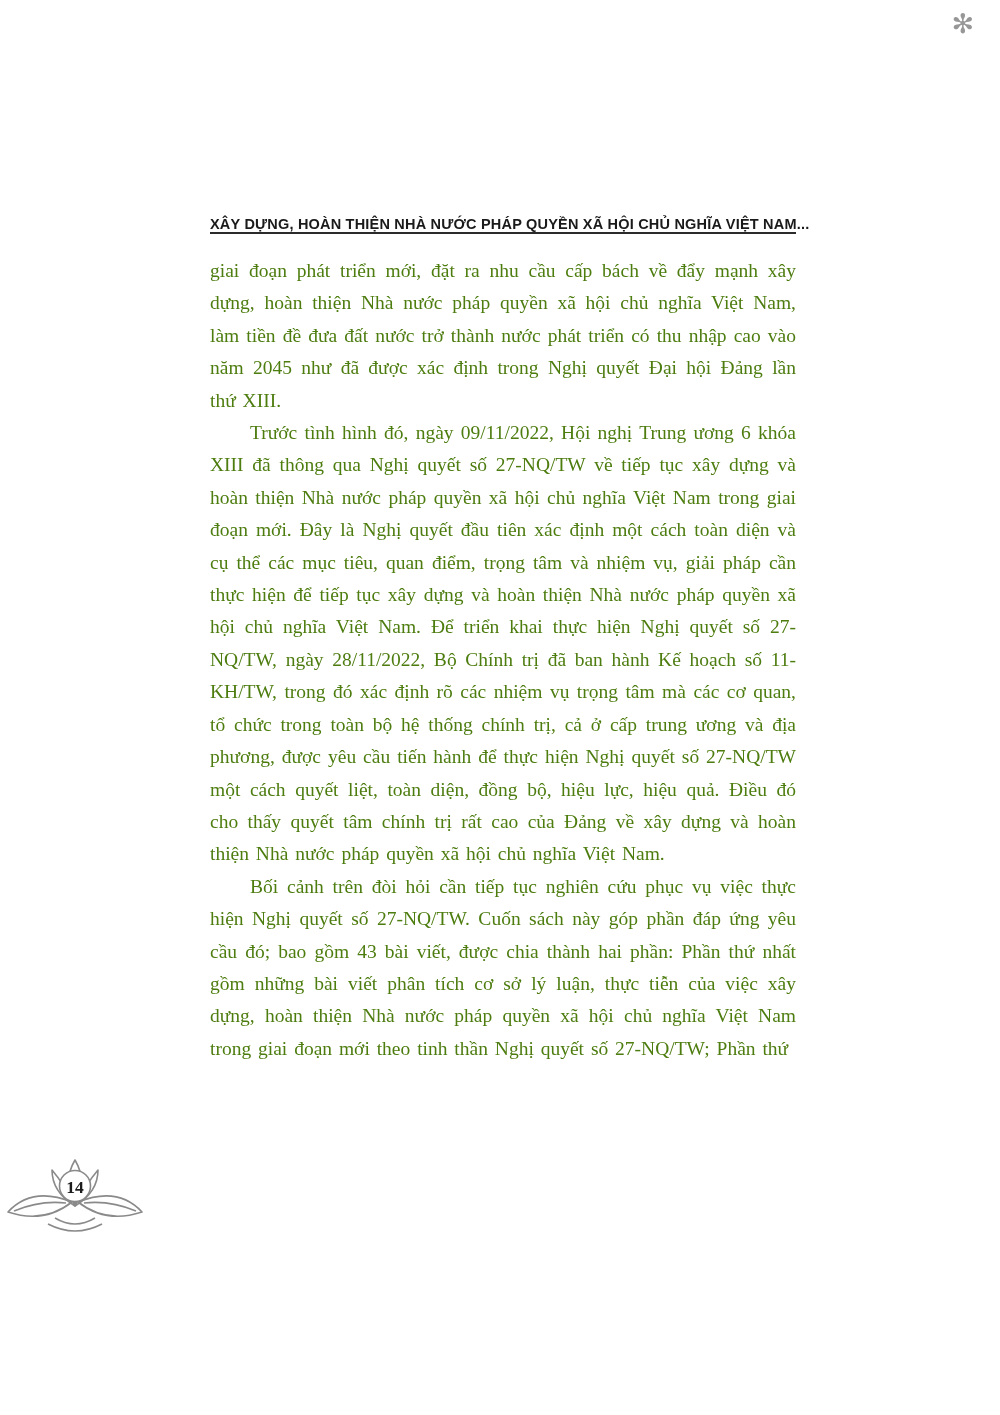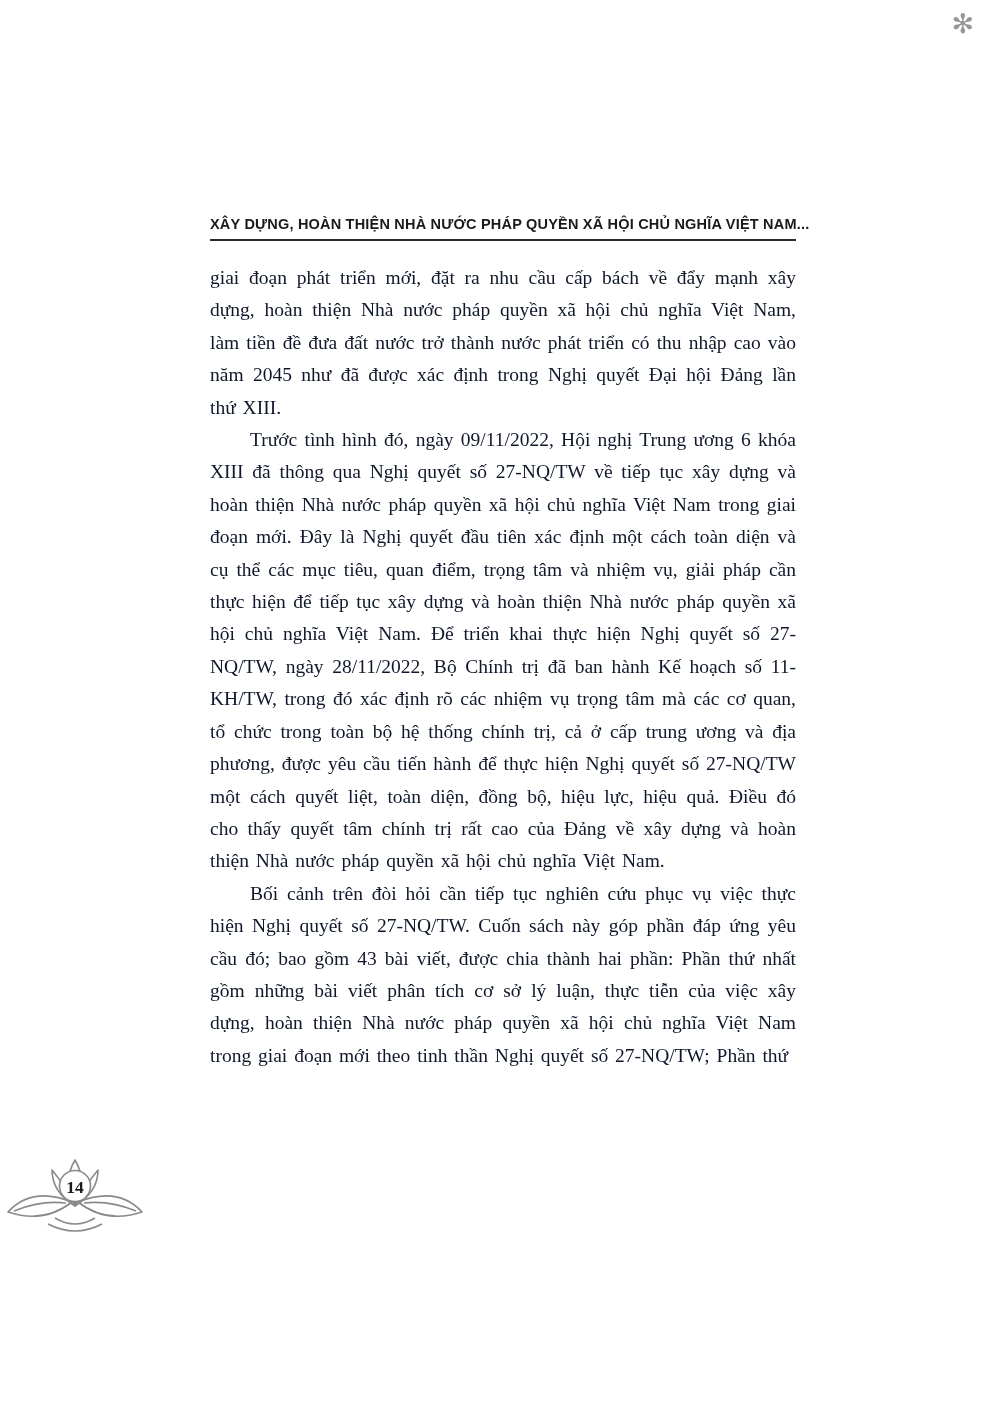--- a/index.html
+++ b/index.html
@@ -28,31 +28,30 @@
     width: 586px;
   }
   .running-header {
     font-family: "Liberation Sans", "DejaVu Sans", sans-serif;
     font-weight: bold;
     font-size: 14.5px;
     letter-spacing: 0.2px;
     text-align: center;
     color: #1a1a1a;
     border-bottom: 2px solid #2b2b2b;
-    padding-bottom: 7px;
     margin-bottom: 21px;
     white-space: nowrap;
   }
   .para {
     margin: 0;
     font-size: 19.5px;
     line-height: 32.4px;
     text-align: justify;
     word-spacing: 2px;
-    color: #0f172a;
+    color: #4d7c0f;
   }
   .para.indent { text-indent: 40px; }
   .footer {
     position: absolute;
     top: 1156px;
     left: 0;
     width: 100%;
     display: flex;
     justify-content: flex-start;
   }

